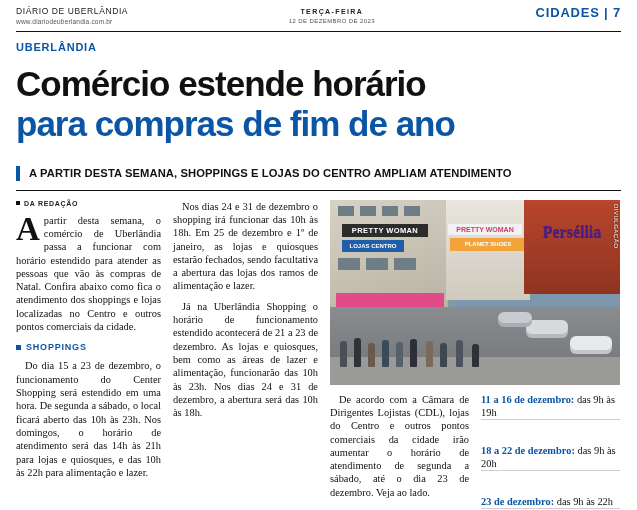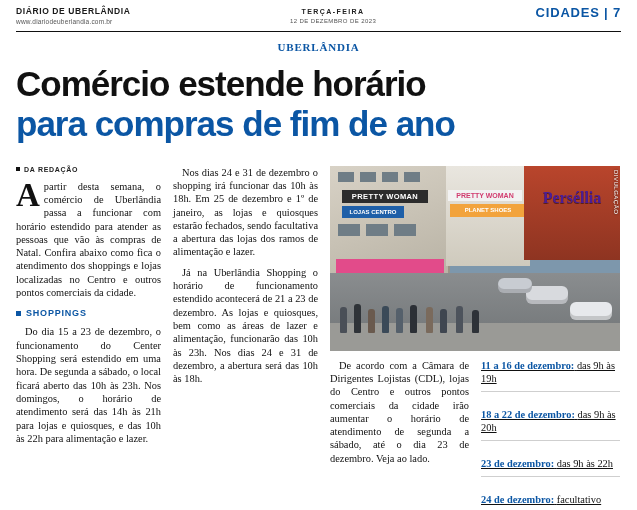--- a/index.html
+++ b/index.html
@@ -31,21 +31,21 @@
     padding-top: 7px;
   }
   .mast-left {
     display: flex;
     flex-direction: column;
     line-height: 1.15;
   }
   .mast-title {
     font-family: "Liberation Sans", sans-serif;
     font-size: 8.5px;
-    font-weight: bold;
+    font-weight: normal;
     letter-spacing: 0.6px;
     color: #1a1a1a;
   }
   .mast-site {
     font-family: "Liberation Sans", sans-serif;
     font-size: 6.5px;
     color: #555555;
     letter-spacing: 0.2px;
     margin-top: 1px;
   }
@@ -76,27 +76,26 @@
     color: #0b56a4;
     margin-top: -2px;
   }
   .rule-top {
     border-top: 1px solid #111111;
     margin-top: 6px;
   }
 
   
   .kicker {
-    font-family: Liberation Serif, serif;
+    font-family: Liberation Sans, sans-serif;
     font-size: 11px;
     font-weight: bold;
     color: #0b56a4;
     letter-spacing: 0.8px;
     margin-top: 9px;
-    text-align: center;
   }
 
   
   .headline {
     font-family: "Liberation Sans", sans-serif;
     font-weight: bold;
     font-size: 35px;
     line-height: 1.07;
     letter-spacing: -1px;
     color: #111111;
@@ -301,24 +300,22 @@
     gap: 12px;
     margin-top: 8px;
   }
   .rl-col {
     width: 139px;
     flex: 0 0 auto;
   }
   .hours-item {
     font-size: 10.4px;
     line-height: 1.25;
-    margin-bottom: 16px;
+    margin-bottom: 24px;
     border-bottom: 1px solid #cfcfcf;
-    padding-bottom: 6px;
-    text-decoration: underline;
   }
   .hours-item:last-child { border-bottom: none; }
   .hours-item b { color: #0b56a4; }
 </style>
 </head>
 <body>
 
 <div class="page">
 
   <div class="masthead">
@@ -334,20 +331,24 @@
   </div>
   <div class="rule-top"></div>
 
   <div class="kicker">UBERLÂNDIA</div>
 
   <h1 class="headline">
     <span>Comércio estende horário</span>
     <span class="l2">para compras de fim de ano</span>
   </h1>
 
+  <div class="subhead-wrap">
+    <div class="subhead-bar"></div>
+    <div class="subhead">A PARTIR DESTA SEMANA, SHOPPINGS E LOJAS DO CENTRO AMPLIAM ATENDIMENTO</div>
+  </div>
 
   <div class="body-grid">
 
     <div class="col">
       <div class="byline">
         <span class="sq"></span>
         <span>DA REDAÇÃO</span>
       </div>
       <p class="para first">
         <span class="dropcap">A</span><span>partir desta semana, o comércio de Uberlândia passa a funcionar com horário estendido para atender as pessoas que vão às compras de Natal. Confira abaixo como fica o atendimento dos shoppings e lojas localizadas no Centro e outros pontos comerciais da cidade.</span>

